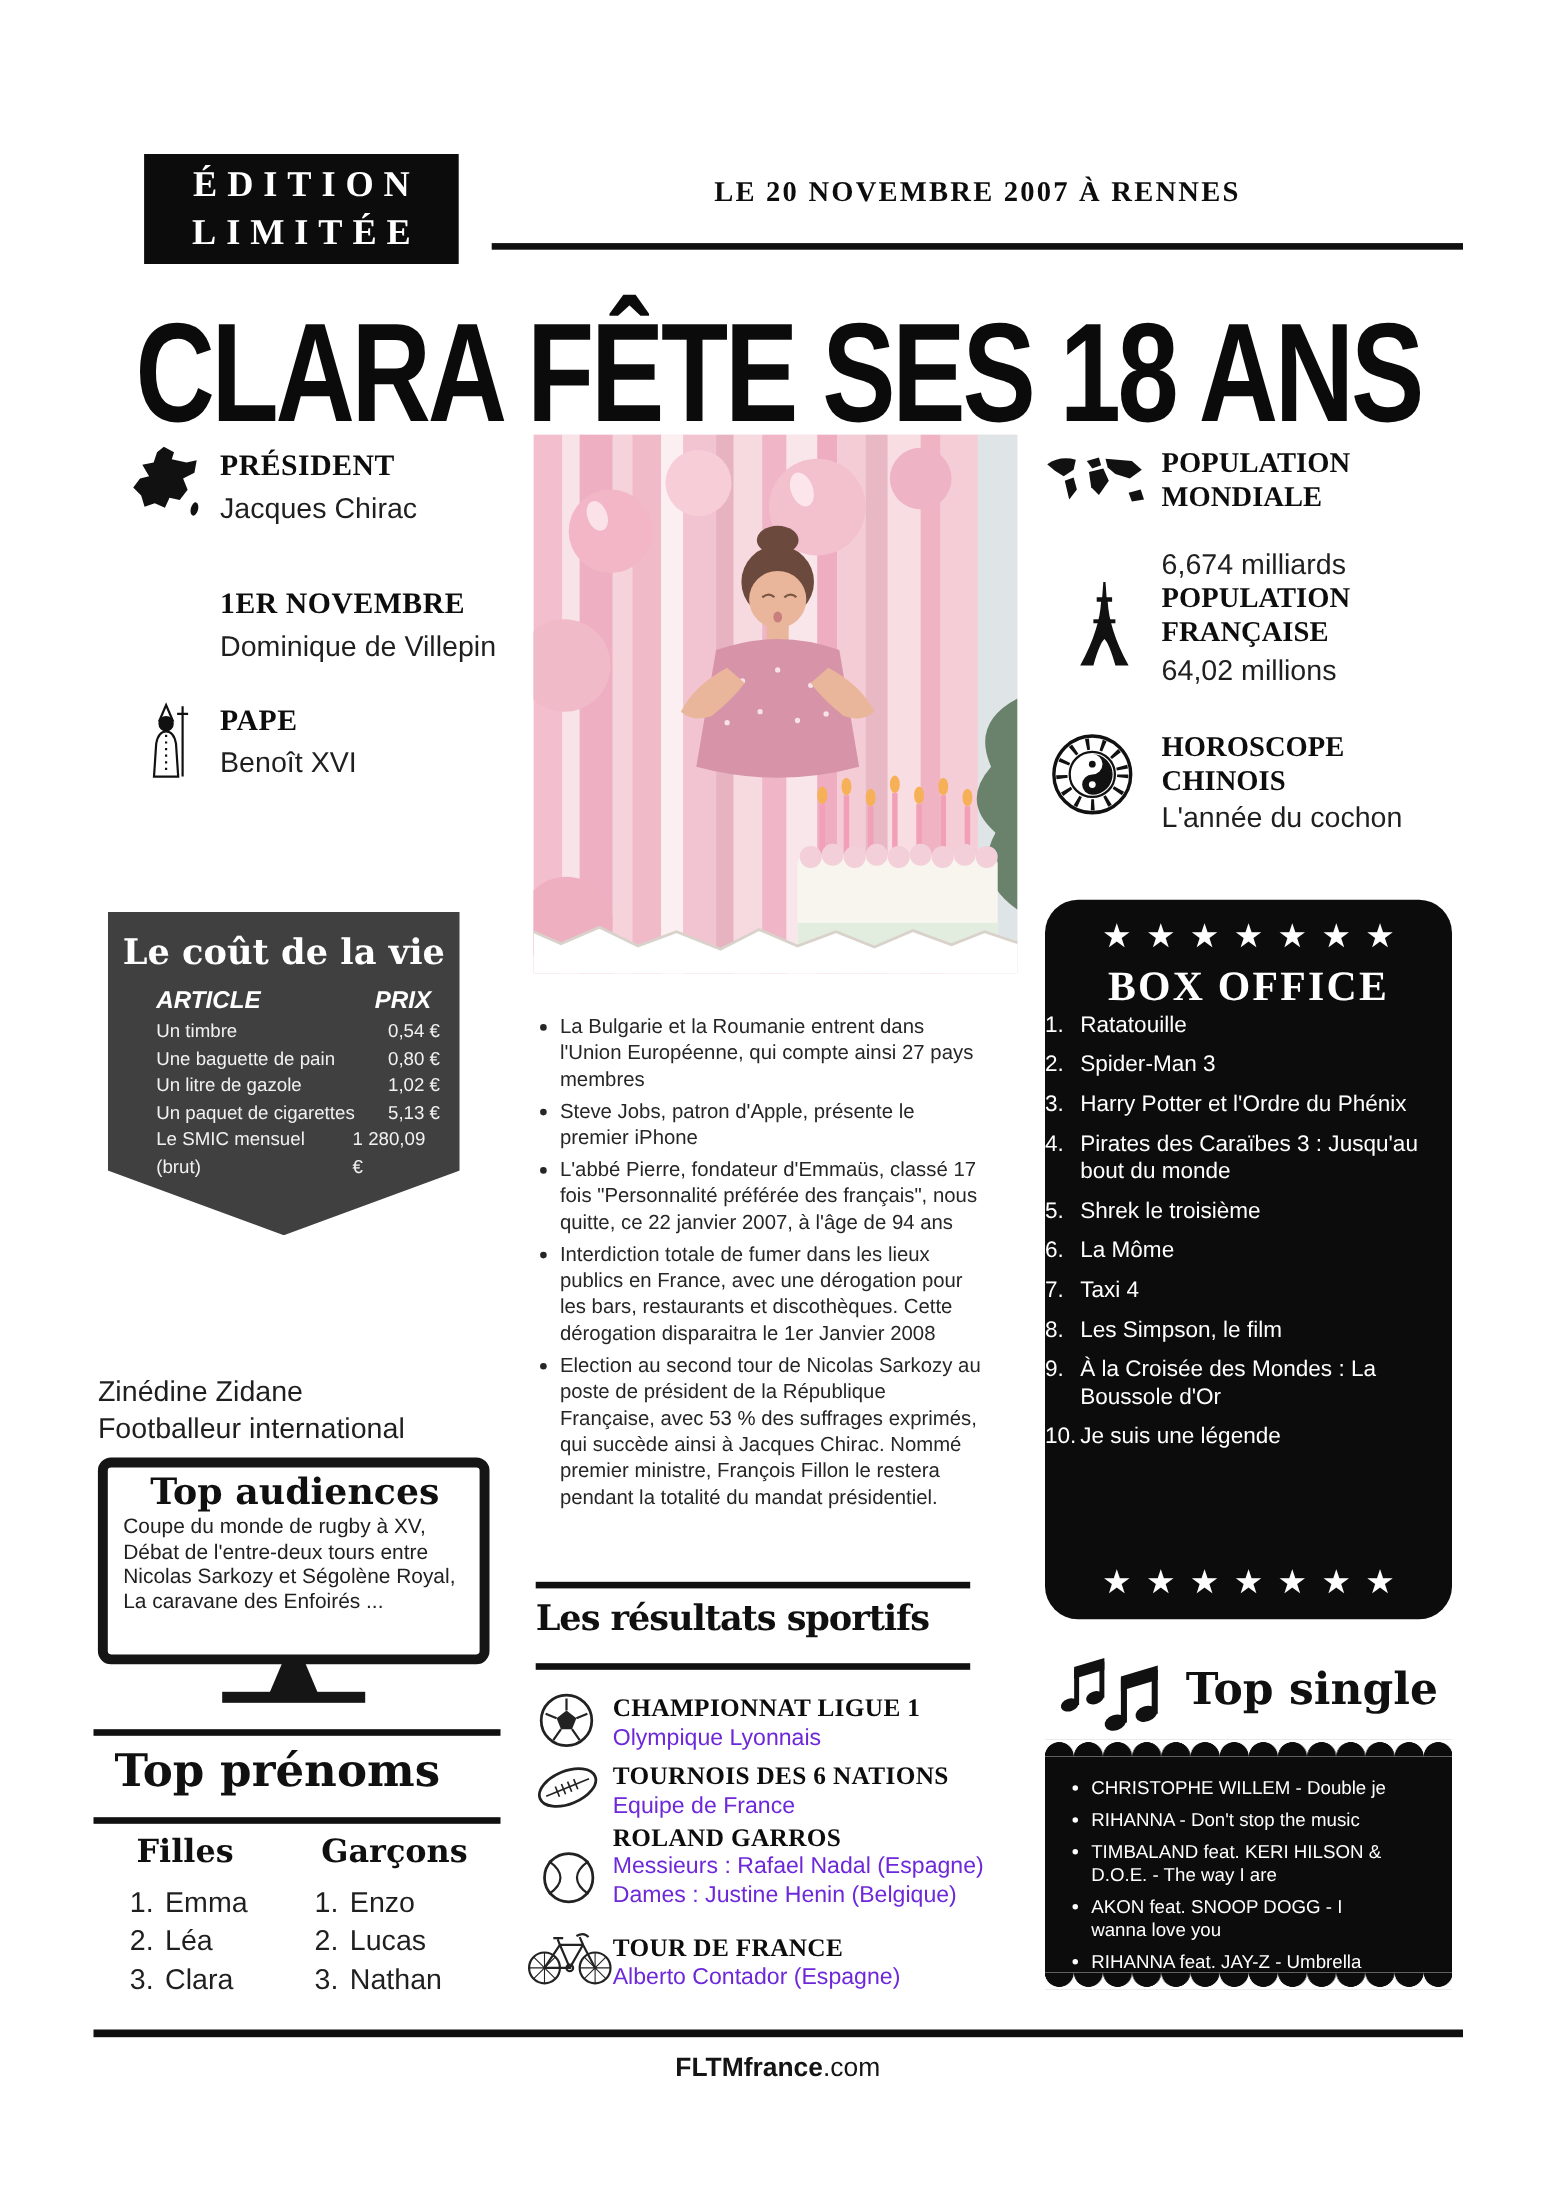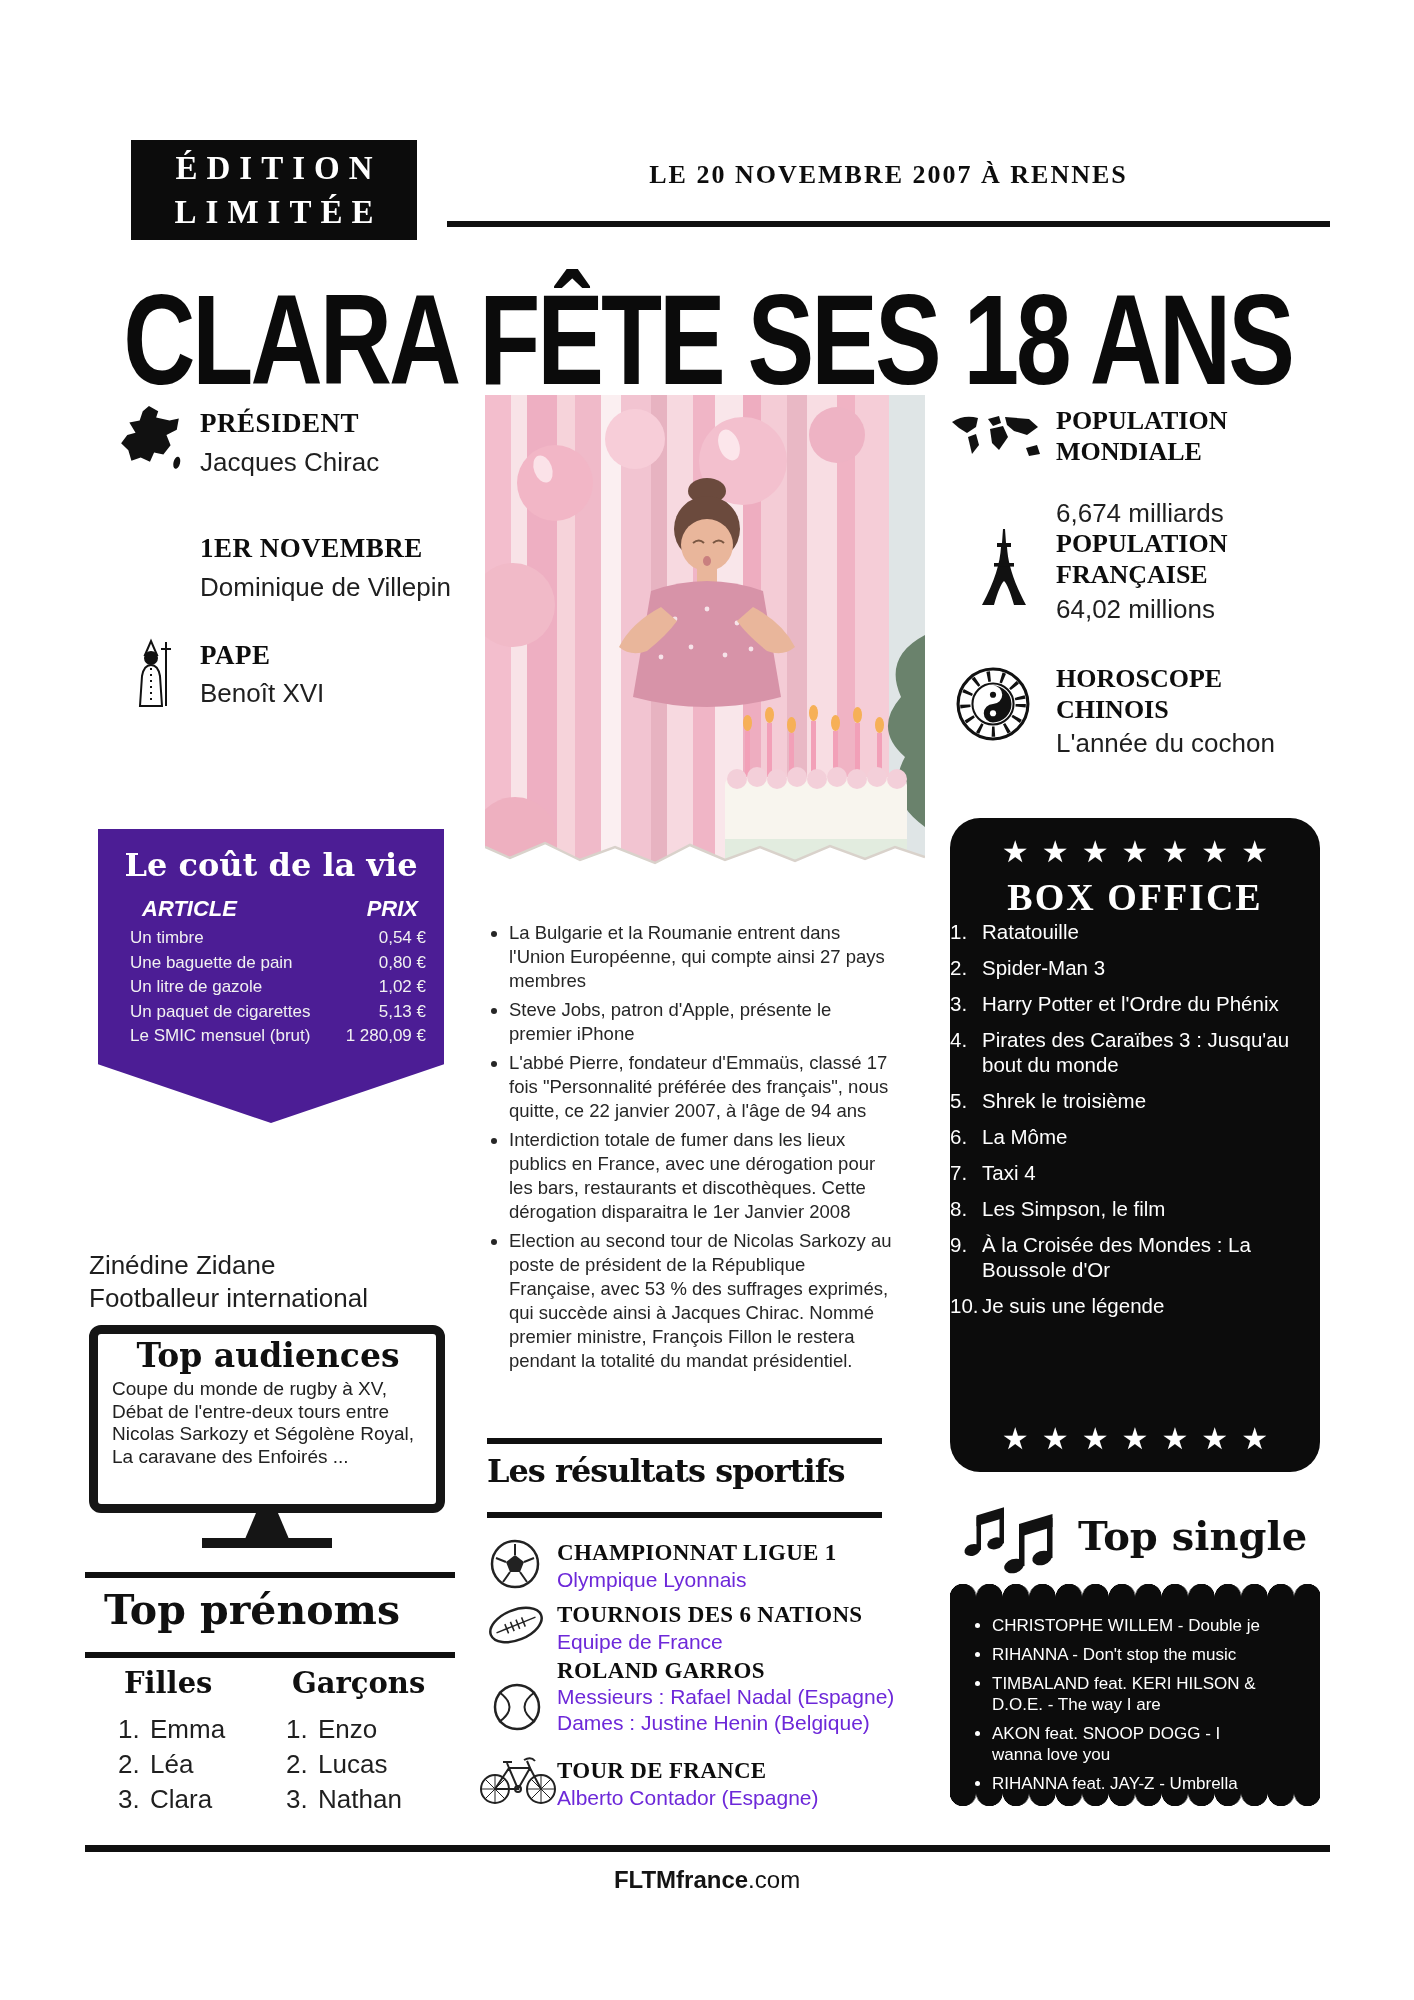--- a/index.html
+++ b/index.html
@@ -19,26 +19,26 @@
   .dateline{left:447px;top:160px;width:883px;text-align:center;font-size:26px;letter-spacing:2px;}
   .headline{left:85px;top:266px;width:1245px;text-align:center;font-weight:700;font-size:100px;
     letter-spacing:-3px;white-space:nowrap;color:#0b0b0b;
     transform:scale(1.0,1.28);transform-origin:center top;}
 
   
   .fact-title{font-size:27px;letter-spacing:.5px;}
   .fact-title2{font-size:26px;line-height:31px;width:250px;}
 
   
-  .cost-box{left:98px;top:829px;width:346px;height:294px;background:#4c1d95;color:#fff;
+  .cost-box{left:98px;top:829px;width:320px;height:294px;background:#404040;color:#fff;
     clip-path:polygon(0 0,100% 0,100% 80%,50% 100%,0 80%);}
   .cost-title{margin-top:17px;text-align:center;font-size:32px;color:#fff;}
   .cost-head{display:flex;justify-content:space-between;padding:12px 26px 4px 44px;
     font-weight:700;font-style:italic;font-size:22px;gap:20px;}
-  .cost-row{display:flex;justify-content:space-between;padding:0 18px 0 32px;
+  .cost-row{display:flex;justify-content:space-between;padding:0 18px 0 44px;
     font-size:17px;line-height:24.5px;color:#f1f1f1;}
 
   
   .tv-box{left:89px;top:1325px;width:356px;height:188px;border:9px solid #151515;border-radius:12px;
     box-sizing:border-box;background:#fff;padding:2px 12px 0 14px;}
   .tv-title{text-align:center;font-size:33px;line-height:40px;}
   .tv-text{font-size:19px;line-height:22.5px;color:#212121;margin-top:2px;}
   .tv-stand{left:245px;top:1512px;width:44px;height:27px;background:#151515;
     clip-path:polygon(26% 0,74% 0,100% 100%,0 100%);}
   .tv-base{left:202px;top:1538px;width:130px;height:10px;background:#151515;}

